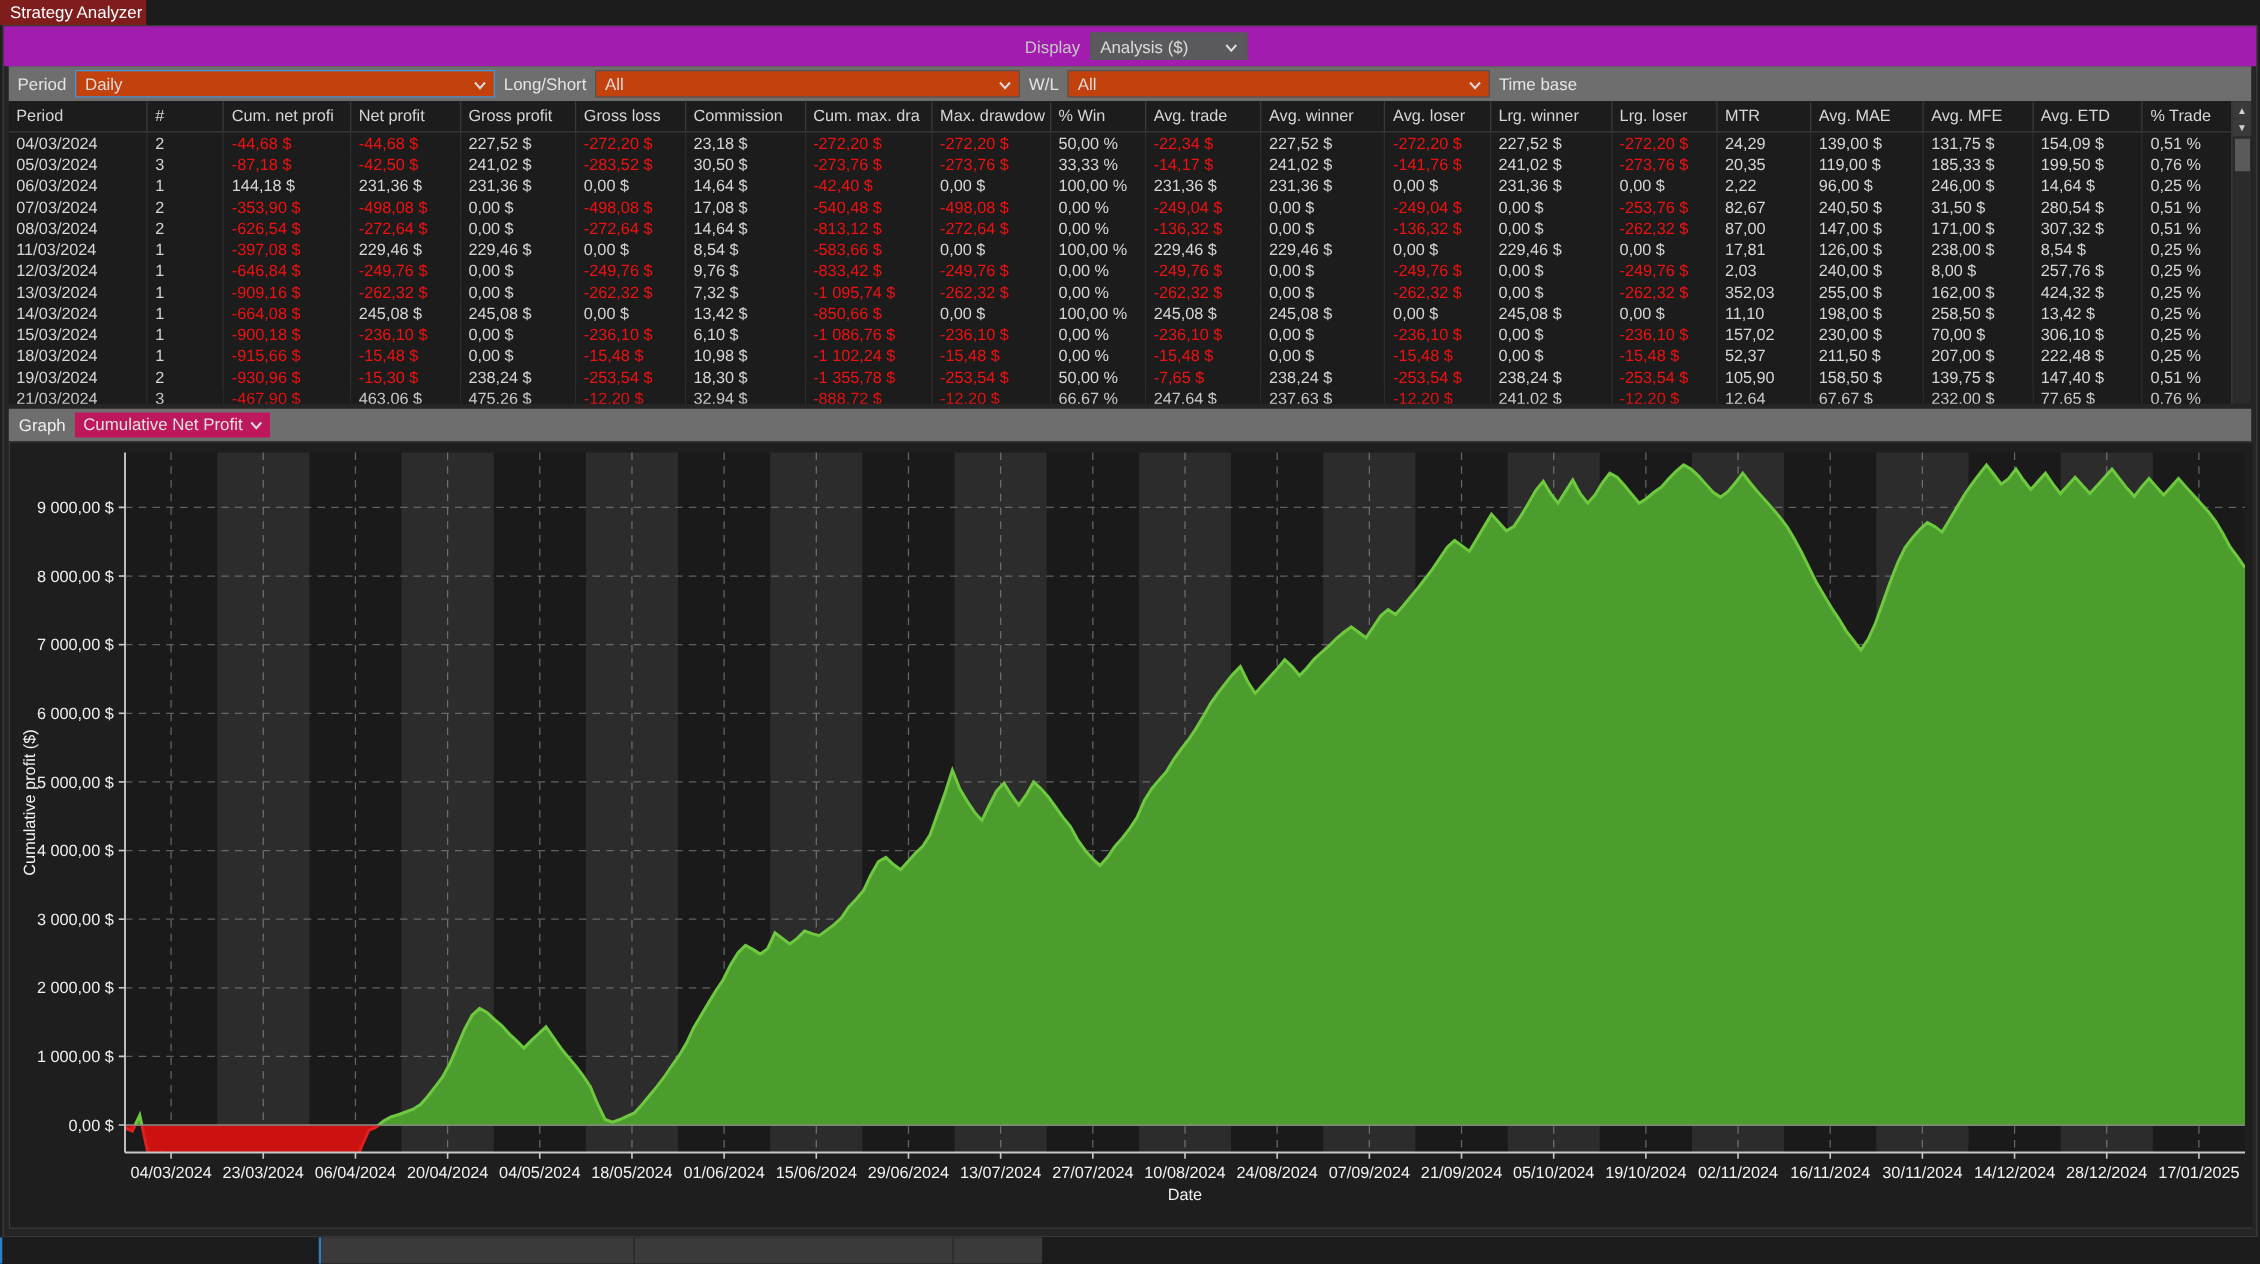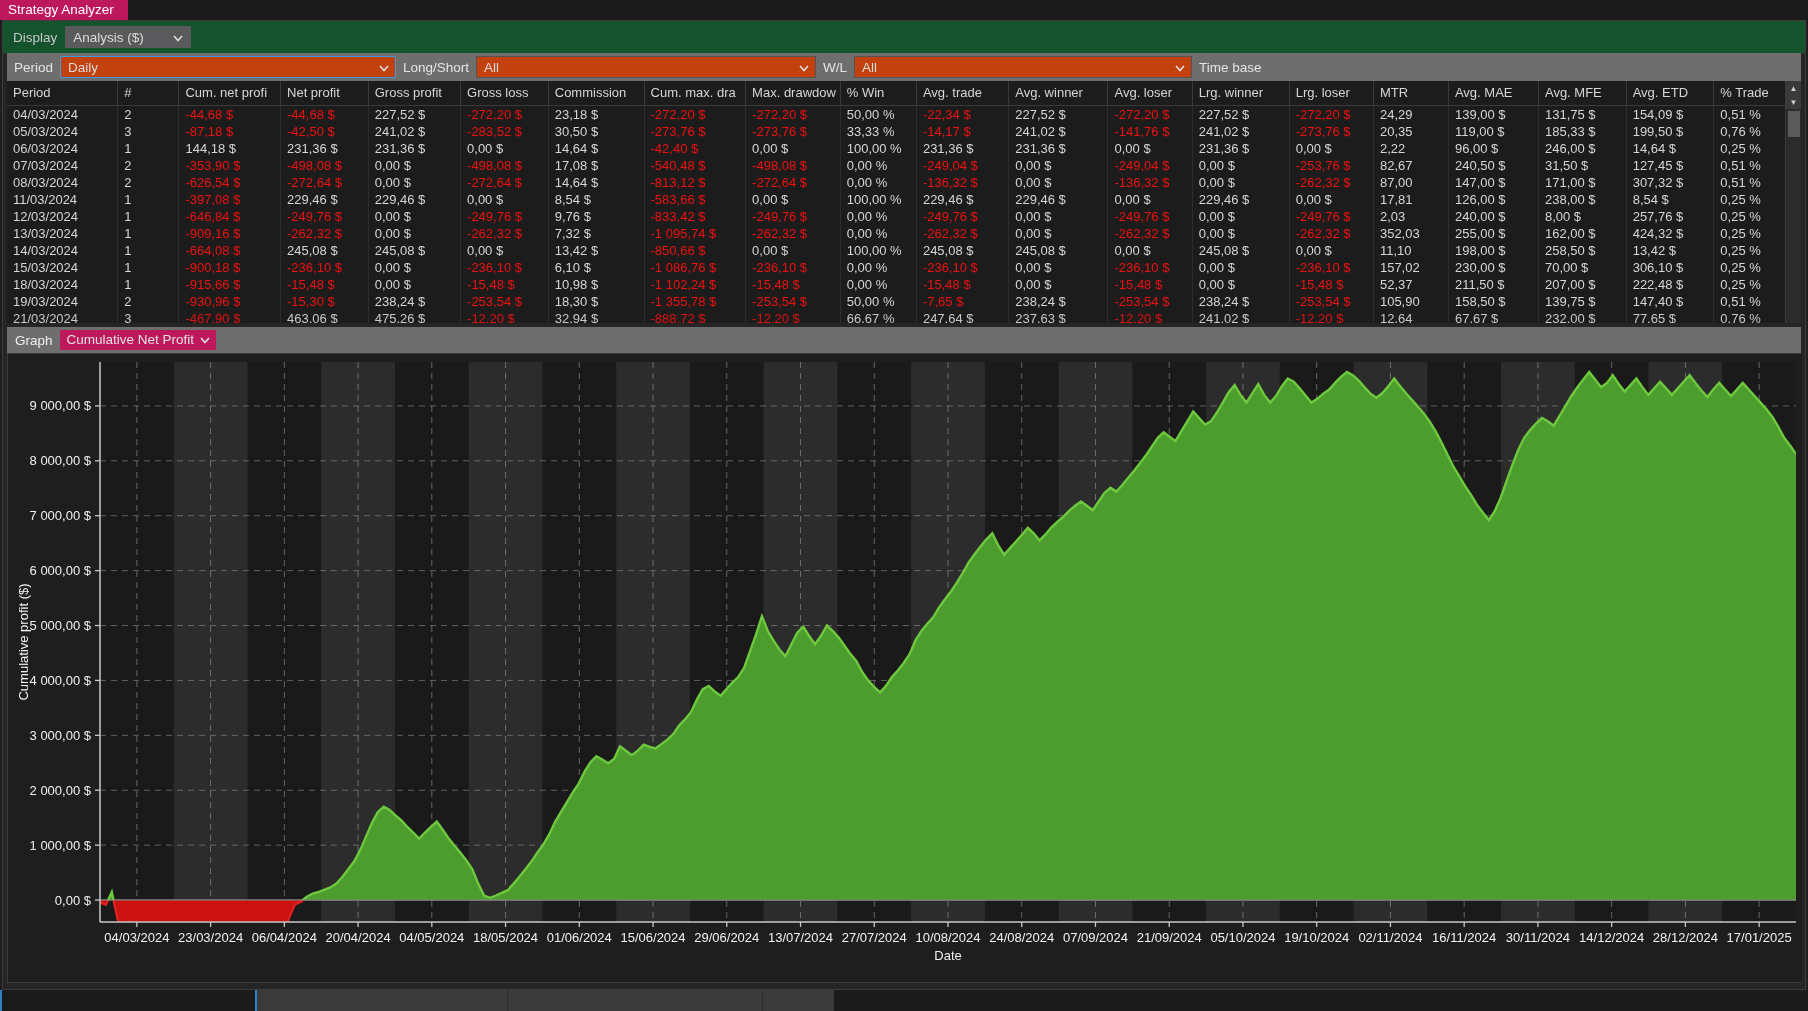--- a/index.html
+++ b/index.html
@@ -12,40 +12,41 @@
     -webkit-font-smoothing: antialiased;
   }
   .app { position: relative; width: 1808px; height: 1011px; background: #1e1e1e; }
 
   
   .titlebar {
     height: 20px; background: #1b1b1b; position: relative;
   }
   .title-tab {
     position: absolute; left: 0; top: 0;
-    height: 20px; padding: 0 14px 0 8px;
-    background: #be185d; color: #ffffff;
+    height: 20px; padding: 0 3px 0 8px;
+    background: #7f1d1d; color: #ffffff;
     font-size: 13.5px; line-height: 20px;
     white-space: nowrap;
   }
 
   
   .panel {
     position: absolute; left: 2px; top: 20px;
     width: 1804px; height: 970px;
     border: 1px solid #3c3c3c;
     background: #252525;
   }
 
   
   .display-row {
     display: flex; align-items: center;
     height: 32px; padding-left: 10px;
-    background: #14532d;
+    background: #a21caf;
     gap: 8px;
+    justify-content: center;
   }
   .lbl { color: #c8c8c8; font-size: 13.5px; white-space: nowrap; }
   .combo {
     position: relative; background: #4a4a4d; color: #dcdcdc;
     font-size: 13.5px; height: 22px; line-height: 22px;
     padding: 0 26px 16px 7px; white-space: nowrap;
     border: 1px solid #4a4a4d;
   }
   .combo .arrow {
     position: absolute; right: 7px; top: 0; height: 22px;
@@ -316,21 +317,21 @@
                 <td class="neg">-498,08 $</td>
                 <td>0,00 %</td>
                 <td class="neg">-249,04 $</td>
                 <td>0,00 $</td>
                 <td class="neg">-249,04 $</td>
                 <td>0,00 $</td>
                 <td class="neg">-253,76 $</td>
                 <td>82,67</td>
                 <td>240,50 $</td>
                 <td>31,50 $</td>
-                <td>127,45 $</td>
+                <td>280,54 $</td>
                 <td>0,51 %</td>
               </tr>
               <tr>
                 <td>08/03/2024</td>
                 <td>2</td>
                 <td class="neg">-626,54 $</td>
                 <td class="neg">-272,64 $</td>
                 <td>0,00 $</td>
                 <td class="neg">-272,64 $</td>
                 <td>14,64 $</td>

